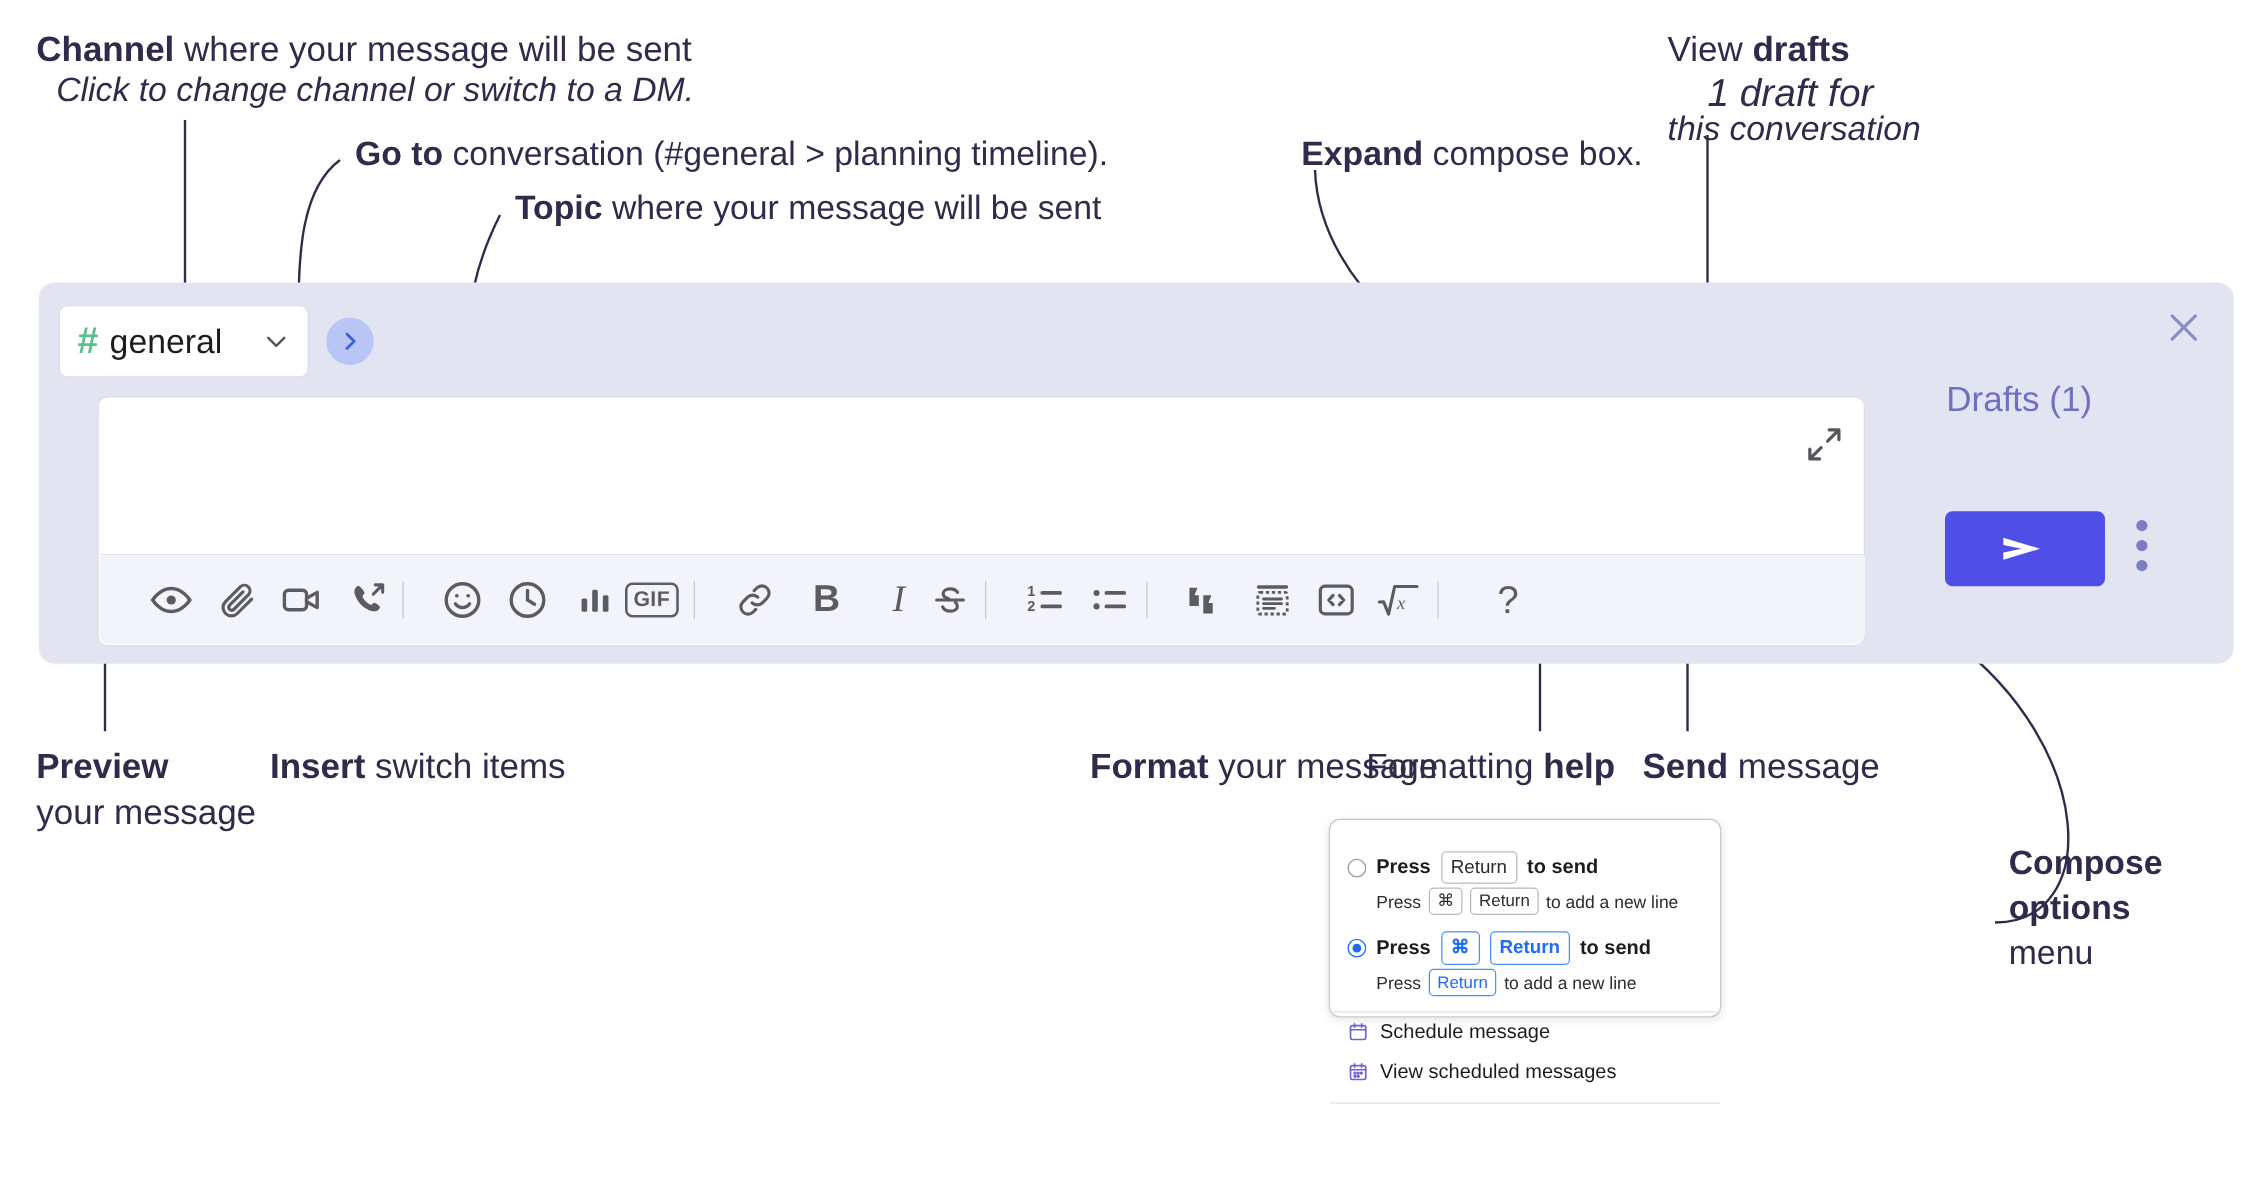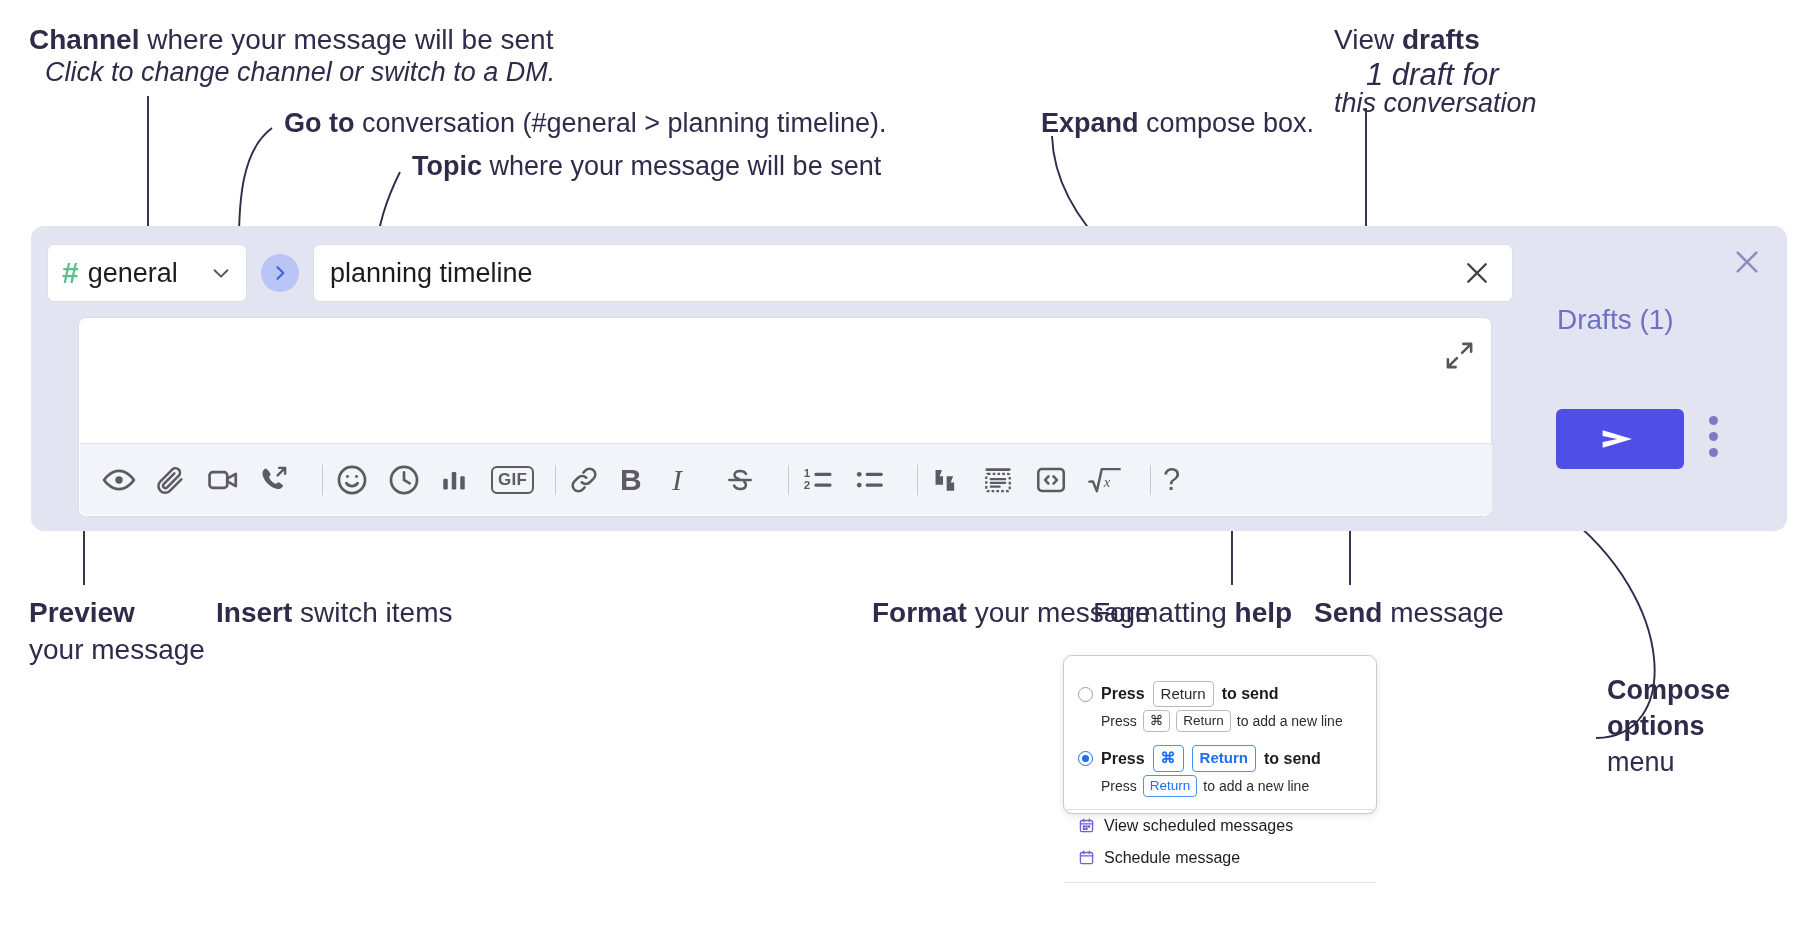--- a/index.html
+++ b/index.html
@@ -44,21 +44,21 @@
     background:#fff;border:1px solid #dcdde8;border-radius:8px;box-sizing:border-box;
   }
   .placeholder{position:absolute;left:20px;top:24px;font-size:27px;color:#8e8e98;}
   .expandBtn{position:absolute;right:16px;top:22px;cursor:pointer;color:#55555c;}
 
   .toolbar{
     position:absolute;left:1px;bottom:1px;width:1412px;height:72px;
     background:#f3f4f9;border-top:1px solid #e3e3ea;border-radius:0 0 7px 7px;
     display:flex;align-items:center;padding-left:22px;box-sizing:border-box;gap:0;
   }
-  .tb{width:52px;height:52px;display:flex;align-items:center;justify-content:flex-start;
+  .tb{width:52px;height:52px;display:flex;align-items:center;justify-content:flex-end;
       color:#5b5b63;cursor:pointer;flex:none;}
   .tbsep{width:1px;height:30px;background:#c9c9d2;margin:0 12px;flex:none;}
   .gifBox{border:2.5px solid #5b5b63;border-radius:6px;font-size:17px;font-weight:700;
           padding:2px 5px;letter-spacing:.3px;}
   .bold{font-size:30px;font-weight:700;}
   .ital{font-size:30px;font-style:italic;font-family:"Liberation Serif",serif;}
   .qm{font-size:31px;font-weight:400;}
 
   
   .rail{position:absolute;left:1505px;top:0;width:251px;height:305px;}
@@ -207,28 +207,20 @@
             </svg>
         </span>
       </div>
 
       <div class="goBtn">
         <svg width="20" height="20" viewBox="0 0 24 24" fill="none" stroke="#3b63d8" stroke-width="2.6" stroke-linecap="round" stroke-linejoin="round">
             <path d="M9 5l7 7-7 7"></path>
           </svg>
       </div>
 
-      <div class="topicBox">
-        <span class="topicVal">planning timeline</span>
-        <span class="clearX">
-          <svg width="30" height="30" viewBox="0 0 24 24" fill="none" stroke="currentColor" stroke-width="1.9" stroke-linecap="round">
-              <path d="M5 5l14 14M19 5L5 19"></path>
-            </svg>
-        </span>
-      </div>
     </div>
 
     <div class="msgBox">
       <div class="expandBtn">
         <svg width="31" height="31" viewBox="0 0 24 24" fill="none" stroke="currentColor" stroke-width="2" stroke-linecap="round" stroke-linejoin="round">
           <path d="M21 3l-7 7M21 3h-6M21 3v6M3 21l7-7M3 21h6M3 21v-6"></path>
         </svg>
       </div>
 
       <div class="toolbar">
@@ -394,34 +386,34 @@
     <span>to add a new line</span>
   </div>
 
   <div class="mdiv"></div>
 
   <div class="mitem">
     <span class="mi">
       <svg width="17" height="17" viewBox="0 0 24 24" fill="none" stroke="currentColor" stroke-width="1.9" stroke-linecap="round">
           <rect x="3.4" y="5" width="17.2" height="15.6" rx="2.2"></rect>
           <path d="M3.4 9.6h17.2M8 3v3.6M16 3v3.6"></path>
+        </svg>
+    </span>
+    <span>Schedule message</span>
+  </div>
+  <div class="mitem">
+    <span class="mi">
+      <svg width="17" height="17" viewBox="0 0 24 24" fill="none" stroke="currentColor" stroke-width="1.9" stroke-linecap="round">
+          <rect x="3.4" y="5" width="17.2" height="15.6" rx="2.2"></rect>
+          <path d="M3.4 9.6h17.2M8 3v3.6M16 3v3.6"></path>
           <circle cx="8.4" cy="13.4" r=".95" fill="currentColor"></circle>
           <circle cx="12" cy="13.4" r=".95" fill="currentColor"></circle>
           <circle cx="15.6" cy="13.4" r=".95" fill="currentColor"></circle>
           <circle cx="8.4" cy="16.9" r=".95" fill="currentColor"></circle>
           <circle cx="12" cy="16.9" r=".95" fill="currentColor"></circle>
         </svg>
     </span>
     <span>View scheduled messages</span>
   </div>
-  <div class="mitem">
-    <span class="mi">
-      <svg width="17" height="17" viewBox="0 0 24 24" fill="none" stroke="currentColor" stroke-width="1.9" stroke-linecap="round">
-          <rect x="3.4" y="5" width="17.2" height="15.6" rx="2.2"></rect>
-          <path d="M3.4 9.6h17.2M8 3v3.6M16 3v3.6"></path>
-        </svg>
-    </span>
-    <span>Schedule message</span>
-  </div>
 
   <div class="mdiv"></div>
 
 </div>
 
 </body></html>

